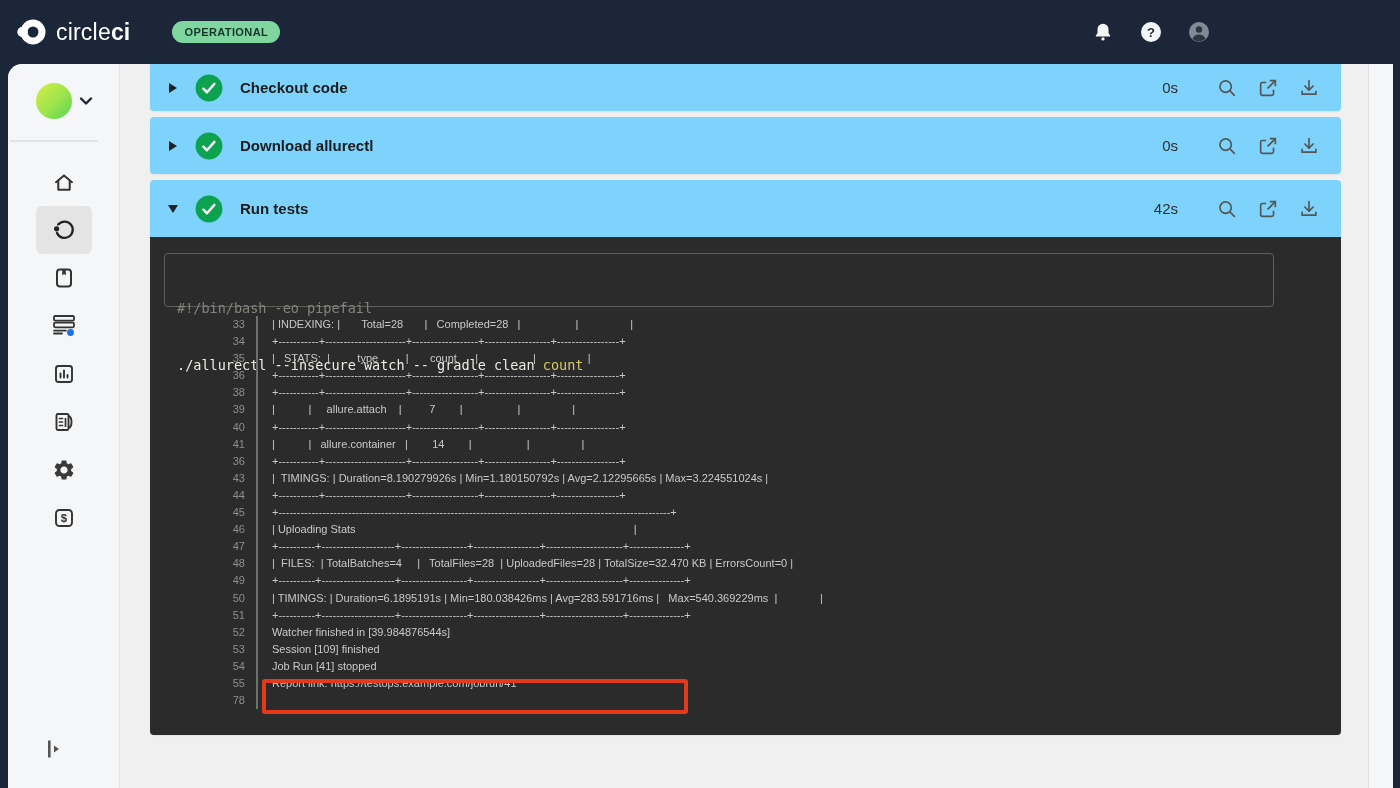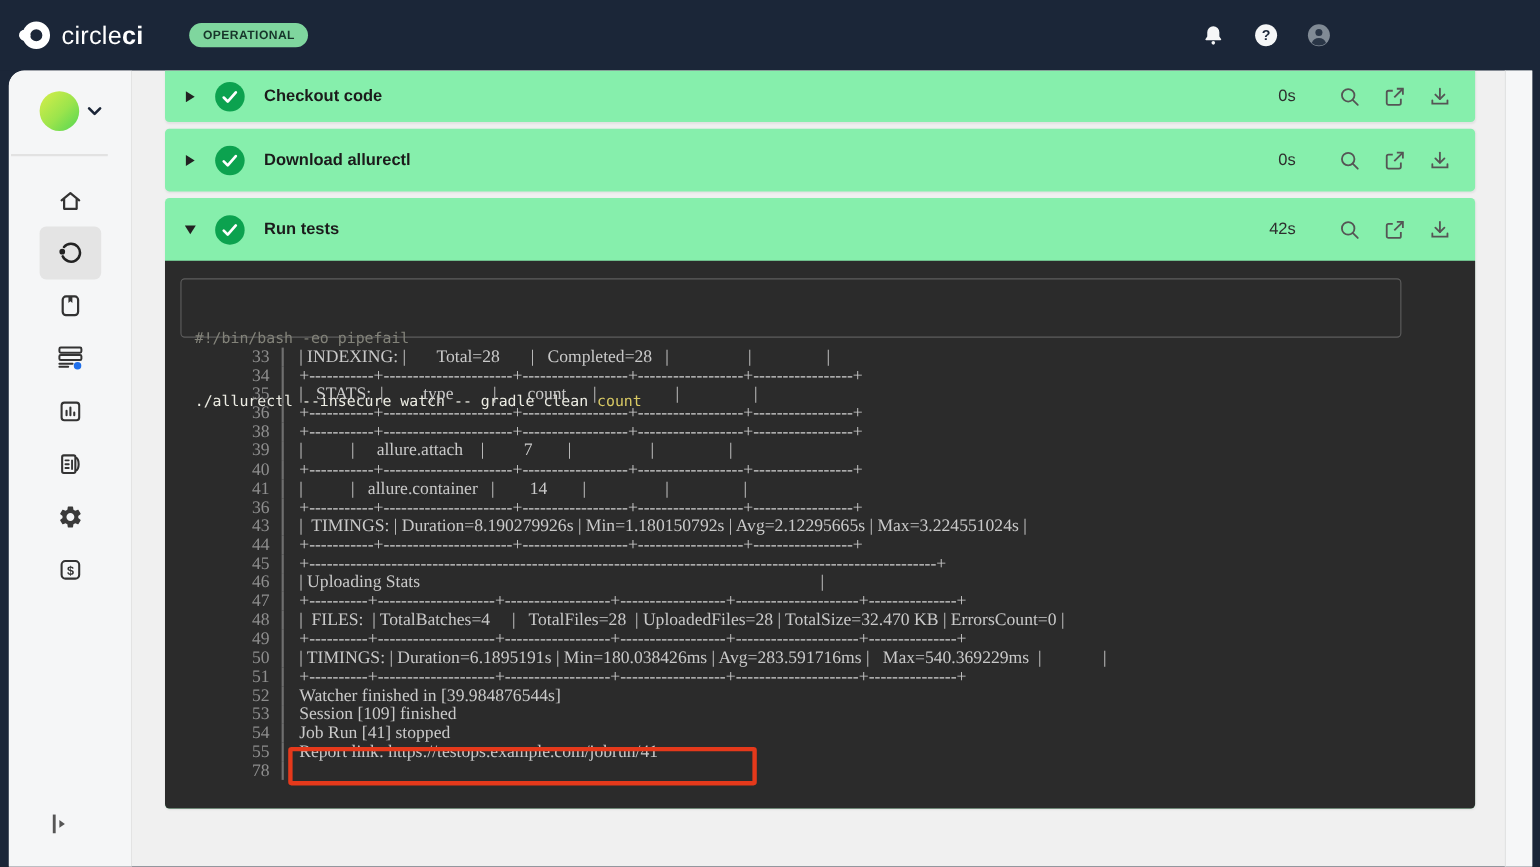--- a/index.html
+++ b/index.html
@@ -32,21 +32,21 @@
   .nav-item { position:absolute; left:28px; width:56px; height:48px; display:flex; align-items:center;
               justify-content:center; cursor:pointer; border-radius:6px; }
   .nav-item.active { background:#E4E4E4; }
   .collapse-btn { position:absolute; left:36px; top:674px; width:40px; height:22px; display:flex;
                   align-items:center; gap:3px; cursor:pointer; }
 
   
   .scroll-strip { position:absolute; left:1360px; top:0; width:25px; height:724px; background:#F6F7F8;
                   border-left:1px solid #E0E0E0; }
   .cards { position:absolute; left:142px; top:0; width:1191px; height:724px; }
-  .card { position:absolute; left:0; width:1191px; background:#86efac; border-radius:4px;
+  .card { position:absolute; left:0; width:1191px; background:#7dd3fc; border-radius:4px;
           box-shadow:0 1px 2px rgba(0,0,0,0.06); }
   .card.clipped { border-top-left-radius:0; border-top-right-radius:0; }
   .step-row { height:100%; display:flex; align-items:center; padding:0 20px 0 15px; }
   .card3 .step-row { height:57px; }
   .tri-right { width:0; height:0; border-left:8px solid #222; border-top:5.5px solid transparent;
                border-bottom:5.5px solid transparent; margin-right:0; }
   .tri-down { width:0; height:0; border-top:8px solid #222; border-left:5.5px solid transparent;
               border-right:5.5px solid transparent; }
   .tri-box { width:16px; display:flex; justify-content:center; cursor:pointer; }
   .check { width:28px; height:28px; margin-left:14px; }
@@ -57,22 +57,22 @@
            justify-content:center; cursor:pointer; }
 
   
   .terminal { position:absolute; left:0; top:57px; width:1191px; height:498px; background:#2B2B2B;
               border-bottom-left-radius:4px; border-bottom-right-radius:4px; overflow:hidden; }
   .cmd-box { position:absolute; left:14px; top:16px; width:1110px; height:54px; border:1px solid #5E5E5E;
              border-radius:4px; padding:7px 12px; font-family:"DejaVu Sans Mono", monospace;
              font-size:13.5px; line-height:19px; white-space:pre; }
   .cmd-shebang { color:#83837A; }
   .cmd-line { color:#EDEDE4; }
-  .log { position:absolute; left:0; top:79px; width:1191px; font-family:Liberation Serif, serif;
-         font-size:16px; line-height:17.1px; }
+  .log { position:absolute; left:0; top:79px; width:1191px; font-family:Liberation Sans, sans-serif;
+         font-size:11px; line-height:17.1px; }
   .log-line { display:flex; height:17.1px; }
   .ln { width:95px; text-align:right; color:#8E8E8E; flex:none; }
   .lbar { width:2px; background:#6F6F6F; margin-left:11px; flex:none; }
   .ltxt { padding-left:14px; color:#C9C9C9; white-space:pre; }
   .red-box { position:absolute; left:112px; top:442px; width:426px; height:35px;
              border:4px solid #E5391B; border-radius:3px; z-index:5; }
 </style>
 </head>
 <body>
 

